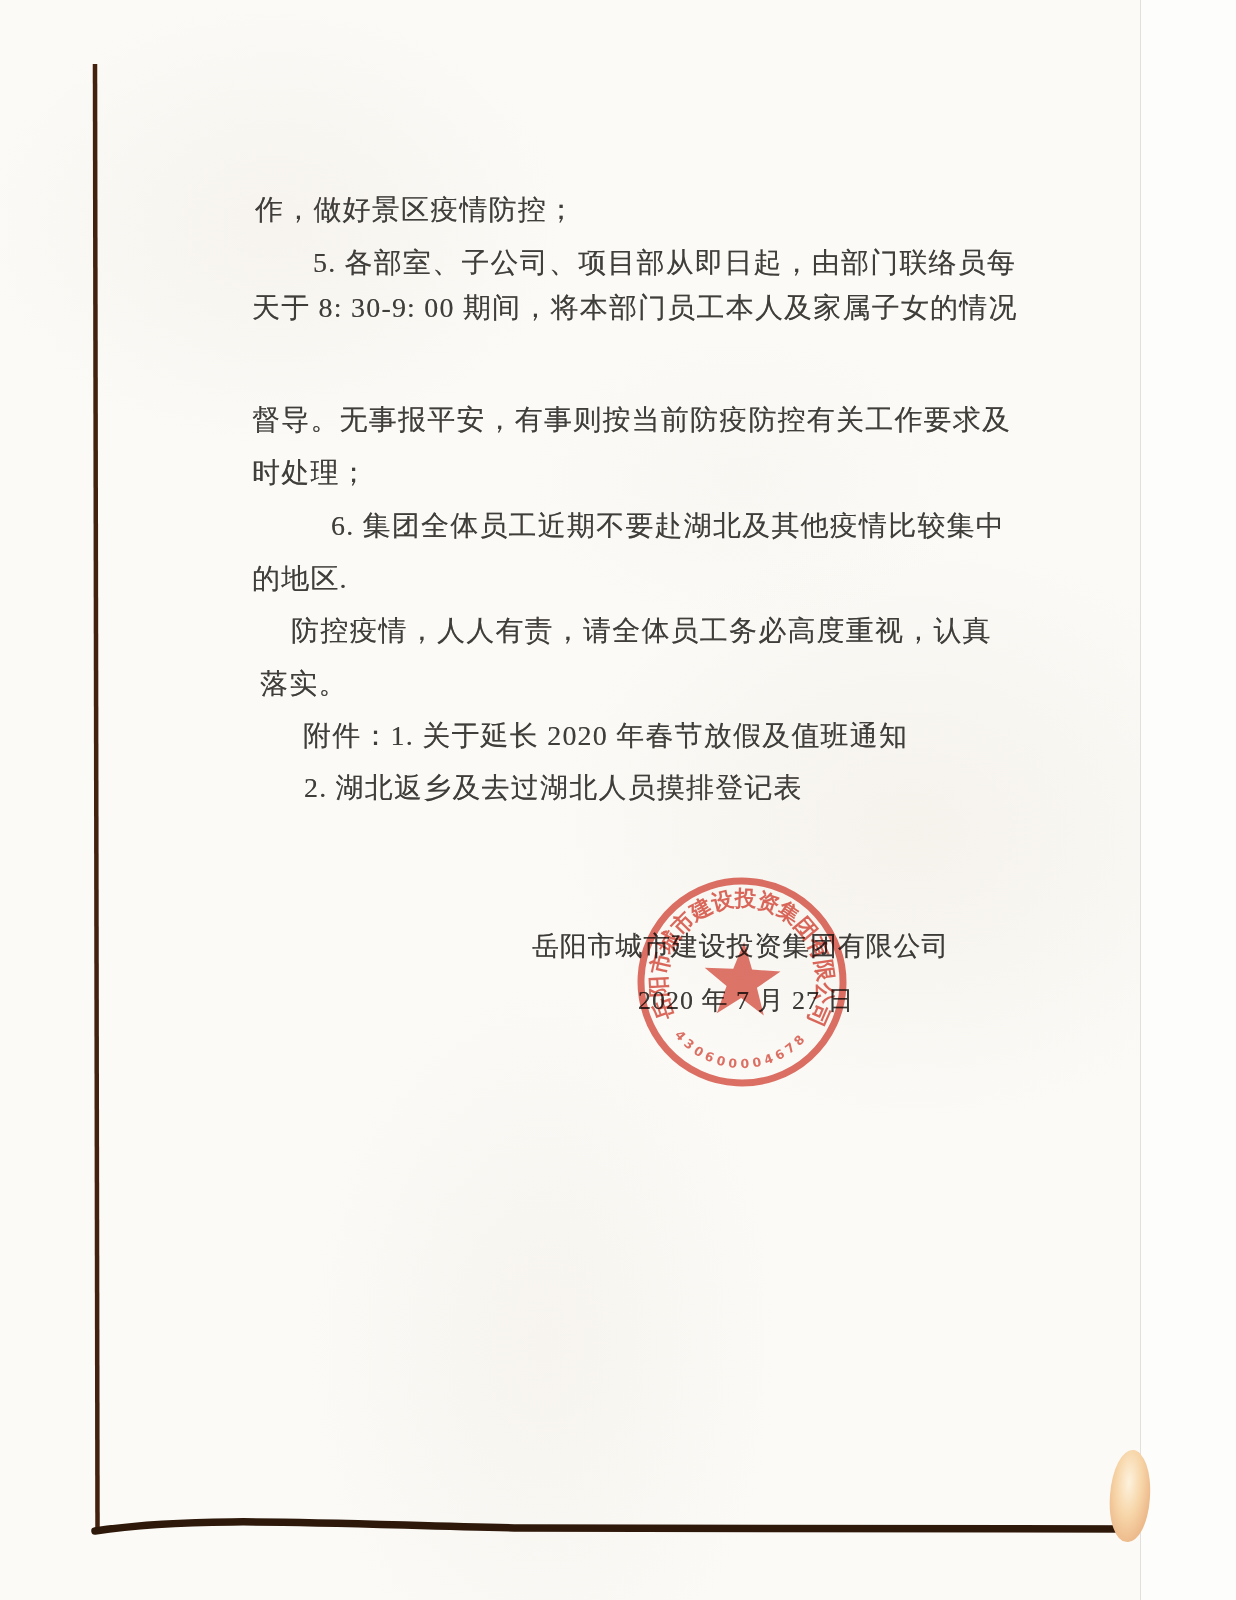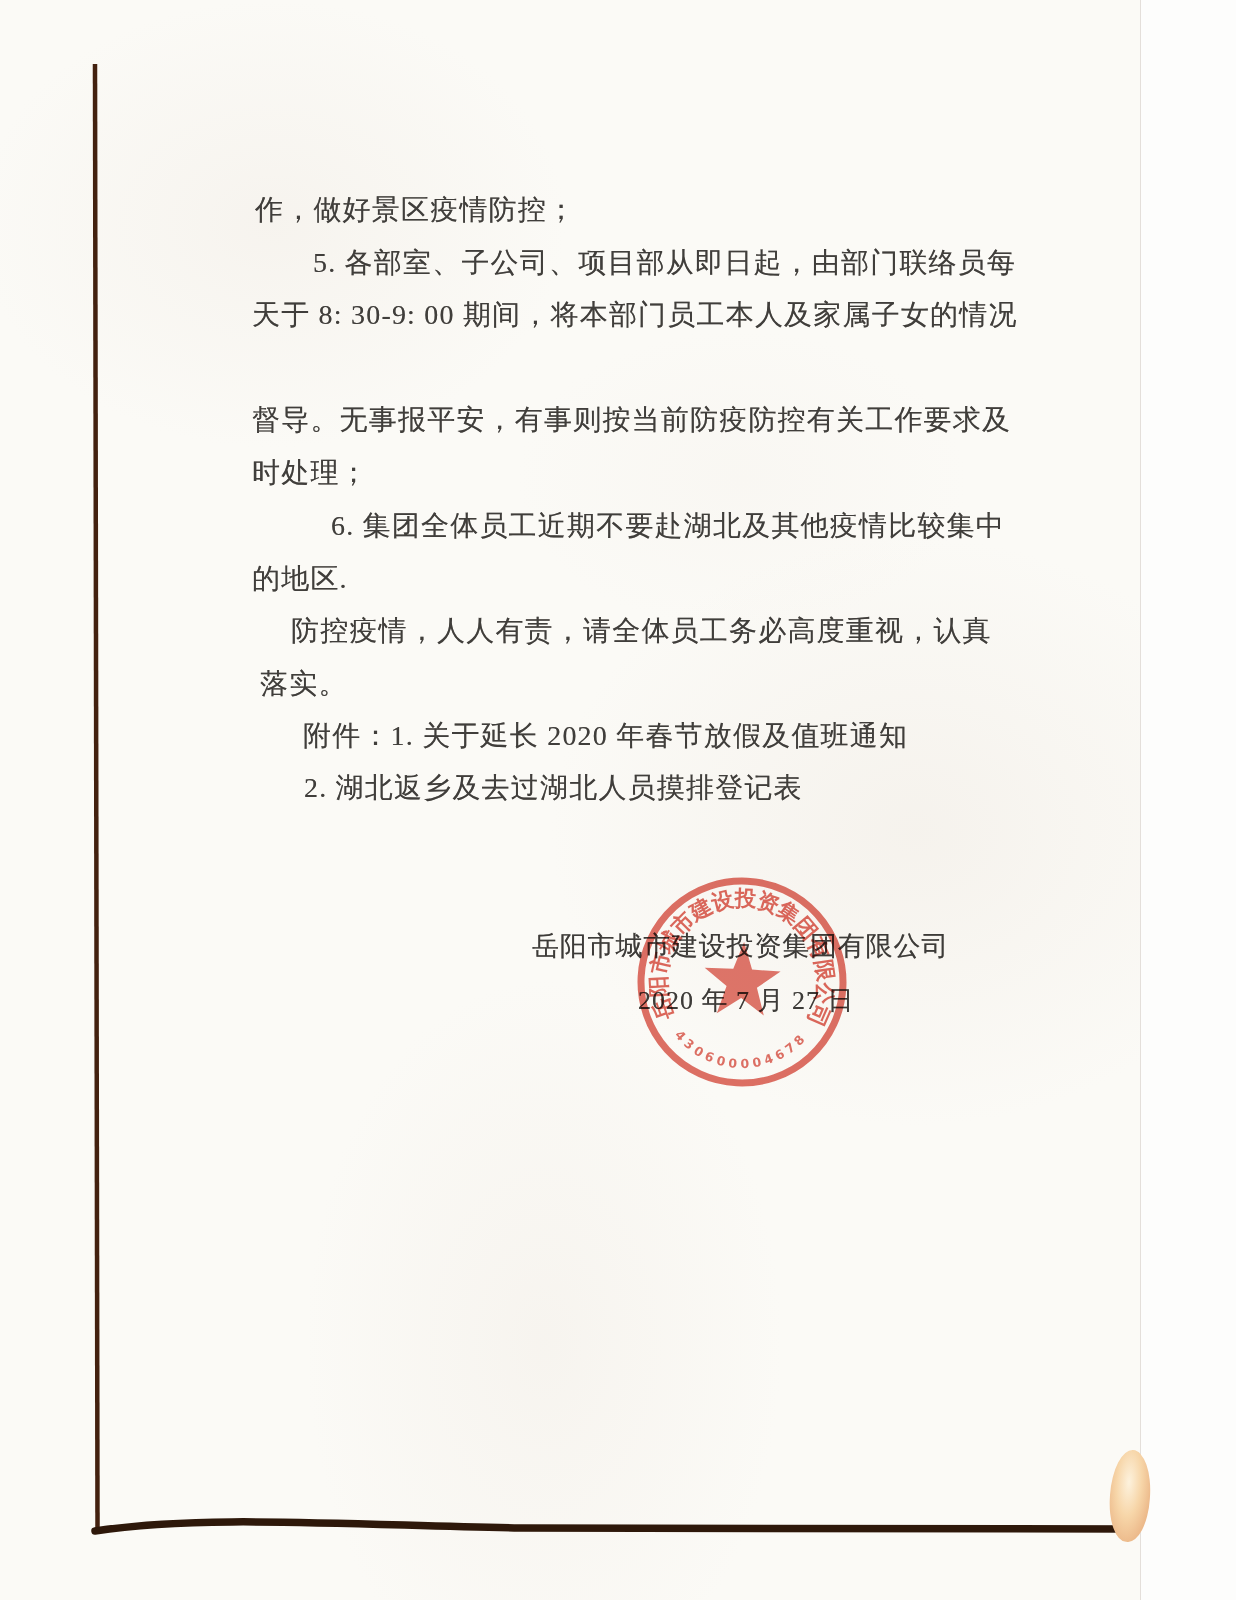--- a/index.html
+++ b/index.html
@@ -32,21 +32,21 @@
   .bodyline{
     position:absolute;
     font-size:28px;
     letter-spacing:1.2px;
     color:#403e3b;
     white-space:pre;
     text-shadow:0 0 0.6px rgba(70,66,62,0.55);
   }
   .l0{left:255px;top:191px;}
   .l1{left:313px;top:244px;}
-  .l2{left:252px;top:296px;}
+  .l2{left:252px;top:289px;}
   .l3{left:252px;top:349px;}
   .l4{left:252px;top:401px;}
   .l5{left:252px;top:454px;}
   .l6{left:291px;top:507px;margin-left:40px;}
   .l7{left:252px;top:560px;}
   .l8{left:291px;top:612px;font-family:Liberation Serif, serif;}
   .l9{left:260px;top:665px;}
   .l10{left:303px;top:717px;}
   .l11{left:304px;top:769px;}
   .company{

